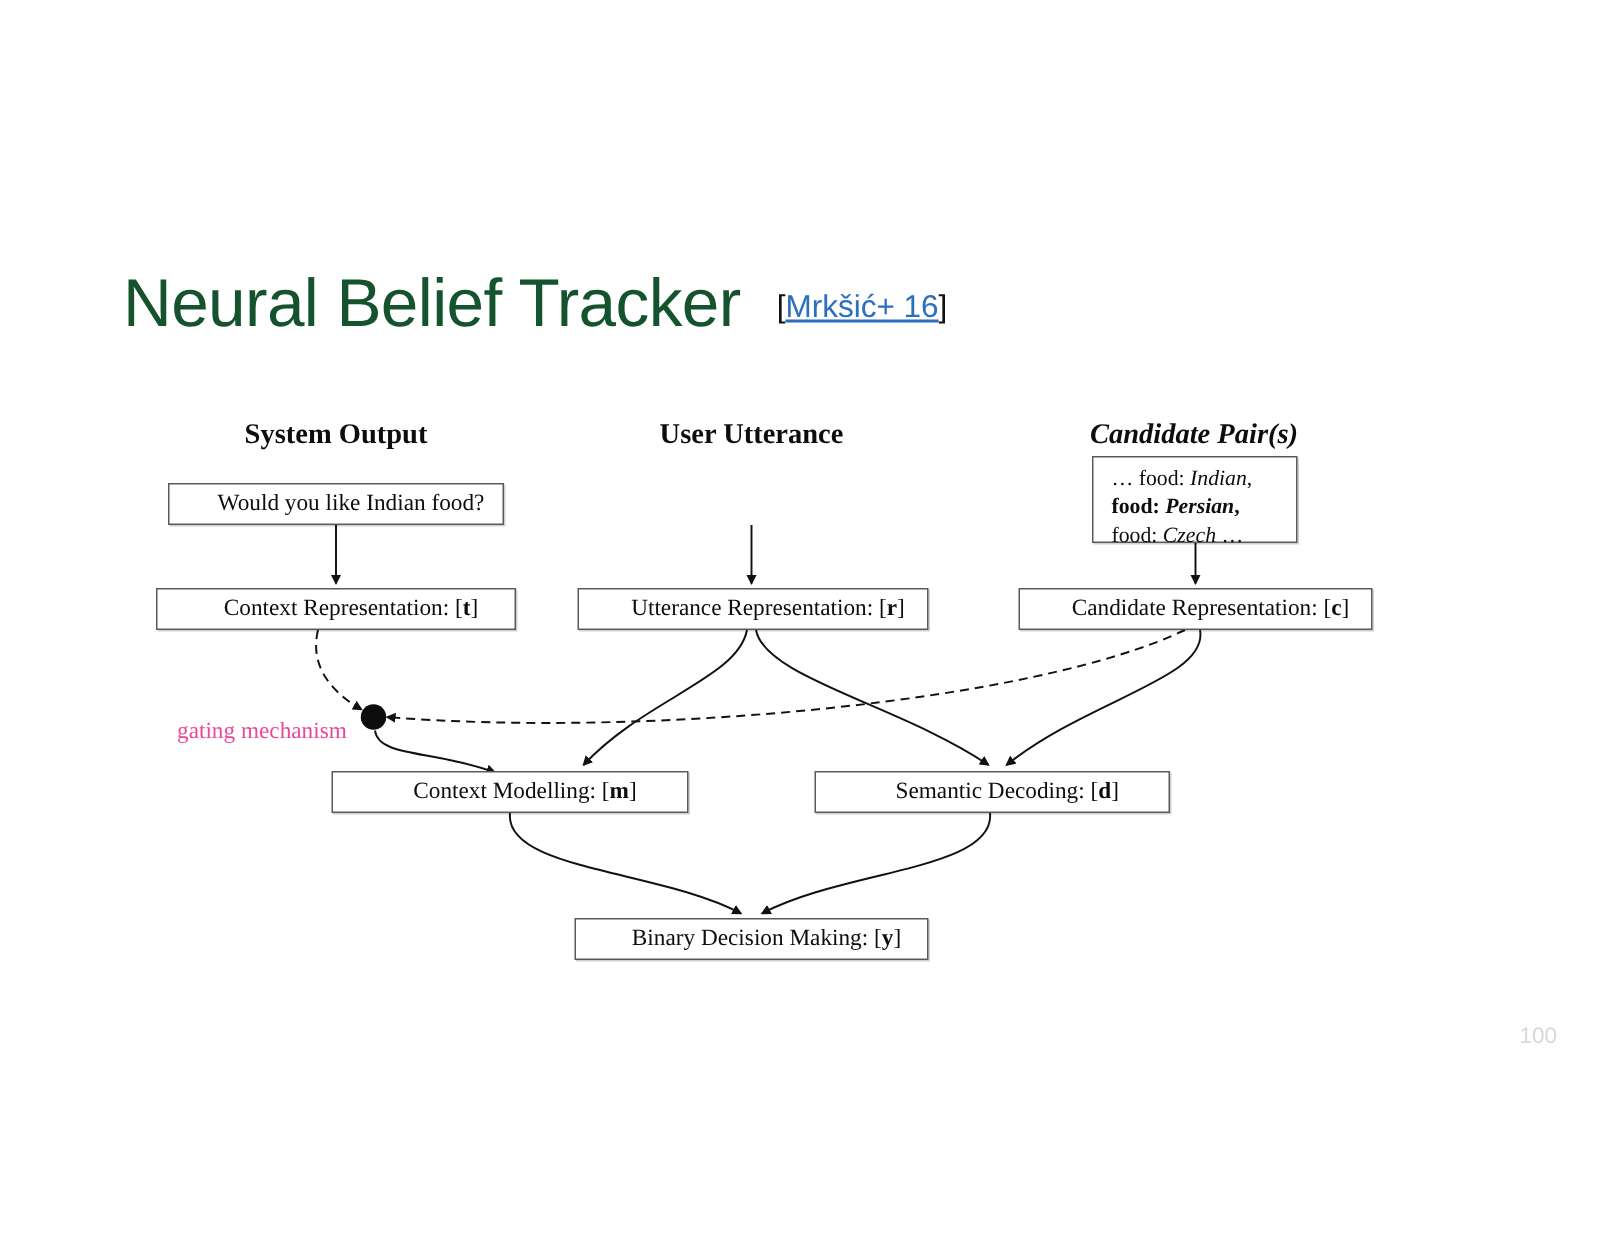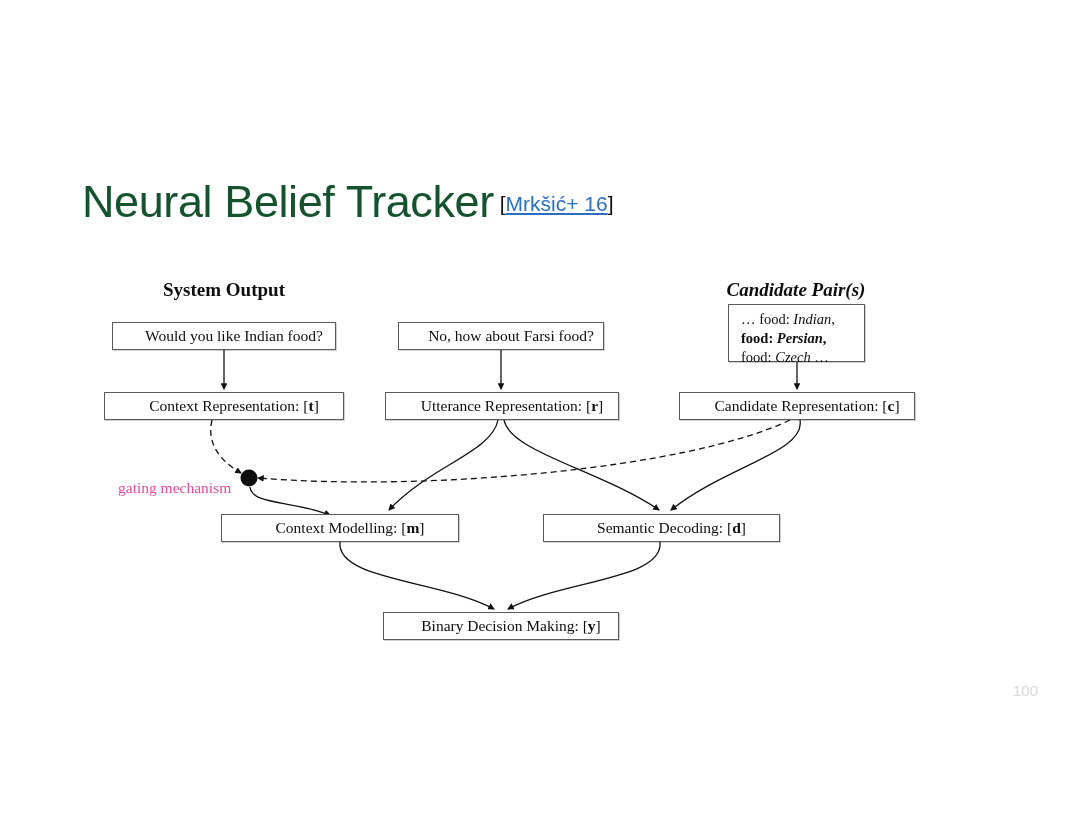--- a/index.html
+++ b/index.html
@@ -33,21 +33,21 @@
     font-weight: 400;
     color: #14532d;
     letter-spacing: -0.4px;
   }
   .cite-wrap {
     font-family: "Liberation Sans", sans-serif;
     font-size: 21px;
     color: #111111;
     position: relative;
     top: -6px;
-    margin-left: 6px;
+    margin-left: 24px;
   }
   .cite-link {
     color: #2a6fc0;
     text-decoration: underline;
     text-underline-offset: 2px;
   }
 
   
   #diagram {
     position: absolute;
@@ -157,25 +157,25 @@
       <path d="M 800 420 C 806 452 726 466 671 510" fill="none" stroke="#111111" stroke-width="1.3" marker-end="url(#arrow)"></path>
 
       <path d="M 340 542 C 336 580 440 580 494 609" fill="none" stroke="#111111" stroke-width="1.3" marker-end="url(#arrow)"></path>
 
       <path d="M 660 542 C 664 580 562 580 508 609" fill="none" stroke="#111111" stroke-width="1.3" marker-end="url(#arrow)"></path>
 
       <circle cx="249" cy="478" r="8.5" fill="#0d0d0d"></circle>
     </svg>
 
     <div class="col-header" style="left:124px; top:279px; width:200px;">System Output</div>
+    <div class="col-header" style="left:401px; top:279px; width:200px;">User Utterance</div>
     <div class="col-header" style="left:696px; top:279px; width:200px;font-style:italic;">Candidate Pair(s)</div>
 
     <div class="node" style="left:112px; top:322px; width:224px; height:28px;">Would you like Indian food?</div>
 
-    <div class="node" style="left:398px; top:322px; width:206px; height:28px;">No, how about Farsi food?</div>
 
     <div class="node" id="candidate-box" style="left:728px; top:304px; width:137px; height:58px;">
       <div class="cand-line"><span>… food: </span><i>Indian</i><span>,</span></div>
       <div class="cand-line bold"><span>food: </span><i>Persian</i><span>,</span></div>
       <div class="cand-line"><span>food: </span><i>Czech</i><span> …</span></div>
     </div>
 
     <div class="node" style="left:104px; top:392px; width:240px; height:28px;">
       <span>Context Representation: [</span>
         <b>t</b>

